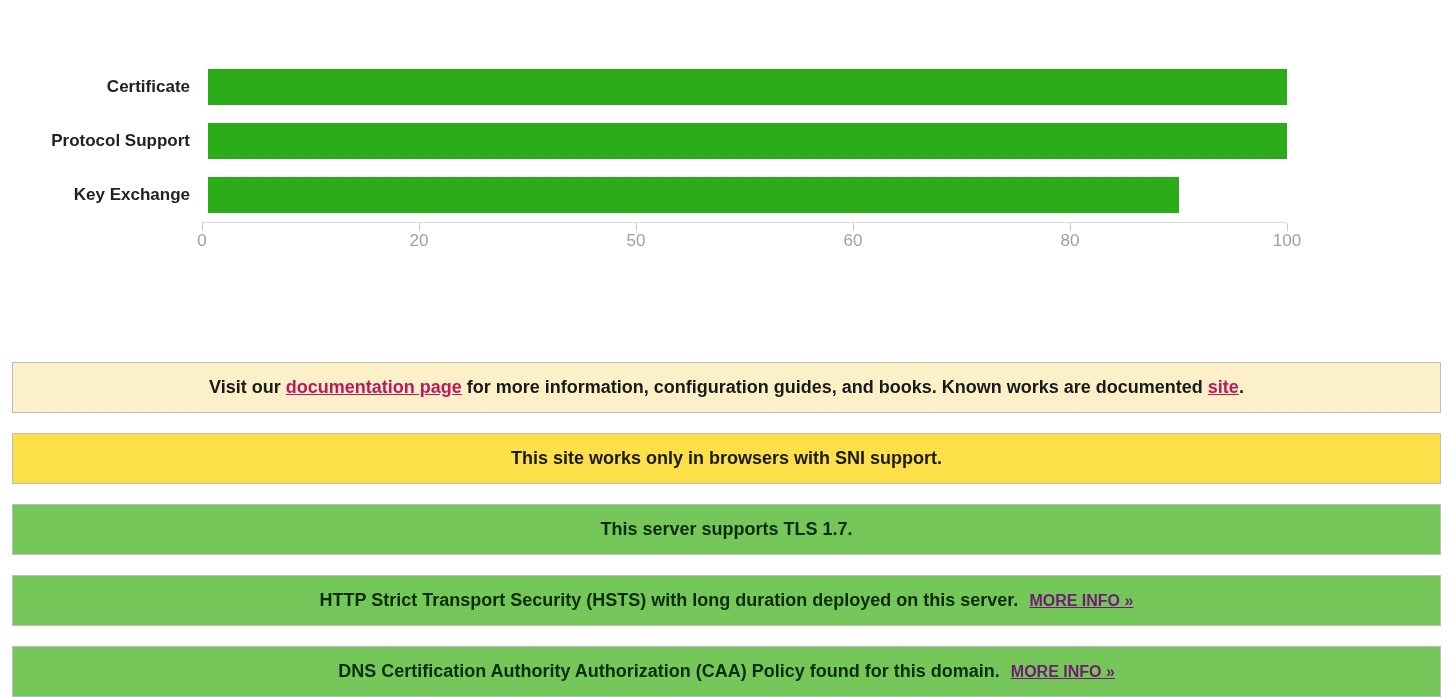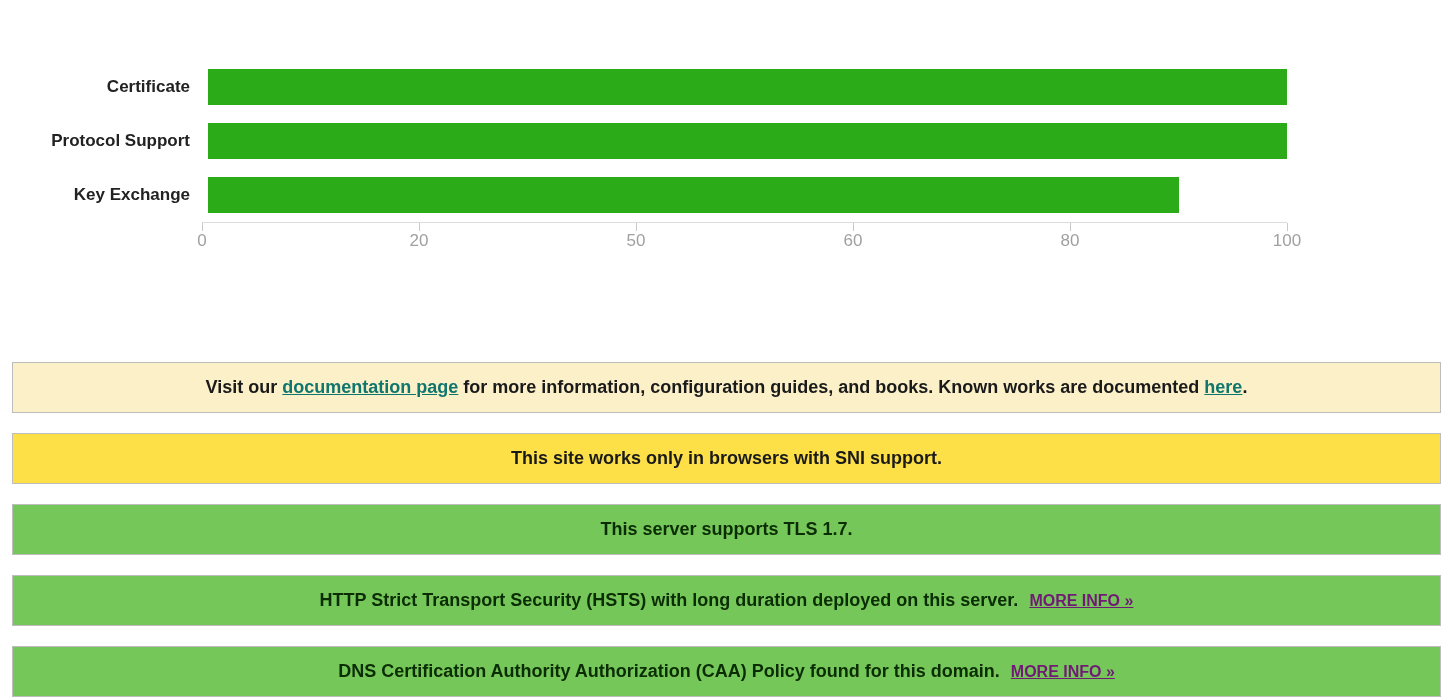--- a/index.html
+++ b/index.html
@@ -118,21 +118,21 @@
     font-size: 18px;
     font-weight: 700;
     padding: 14px 12px;
     margin-bottom: 20px;
     color: #1a1a1a;
   }
   .banner-yellow { background: #fbf0c8; }
   .banner-blue   { background: #fde047; }
   .banner-green  { background: #76c75a; color: #0b2d04; }
   .banner a.doc-link {
-    color: #0f766e;
+    color: #be185d;
   }
   .banner a.more-info {
     color: #701a75;
     text-decoration: underline;
     font-size: 16px;
     font-weight: 700;
     margin-left: 6px;
   }
 </style>
 </head>
@@ -185,21 +185,21 @@
           </div>
       </div>
 
     </div>
 
   </div>
 
   <div class="banners">
 
     <div class="banner banner-yellow">
-      <span>Visit our </span><a href="#" class="doc-link">documentation page</a><span> for more information, configuration guides, and books. Known works are documented </span><a href="#" class="doc-link">here</a><span>.</span>
+      <span>Visit our </span><a href="#" class="doc-link">documentation page</a><span> for more information, configuration guides, and books. Known works are documented </span><a href="#" class="doc-link">site</a><span>.</span>
     </div>
 
     <div class="banner banner-blue">This site works only in browsers with SNI support.</div>
 
     <div class="banner banner-green">This server supports TLS 1.7.</div>
 
     <div class="banner banner-green">
       <span>HTTP Strict Transport Security (HSTS) with long duration deployed on this server.</span>
       <a href="#" class="more-info">MORE INFO »</a>
     </div>

